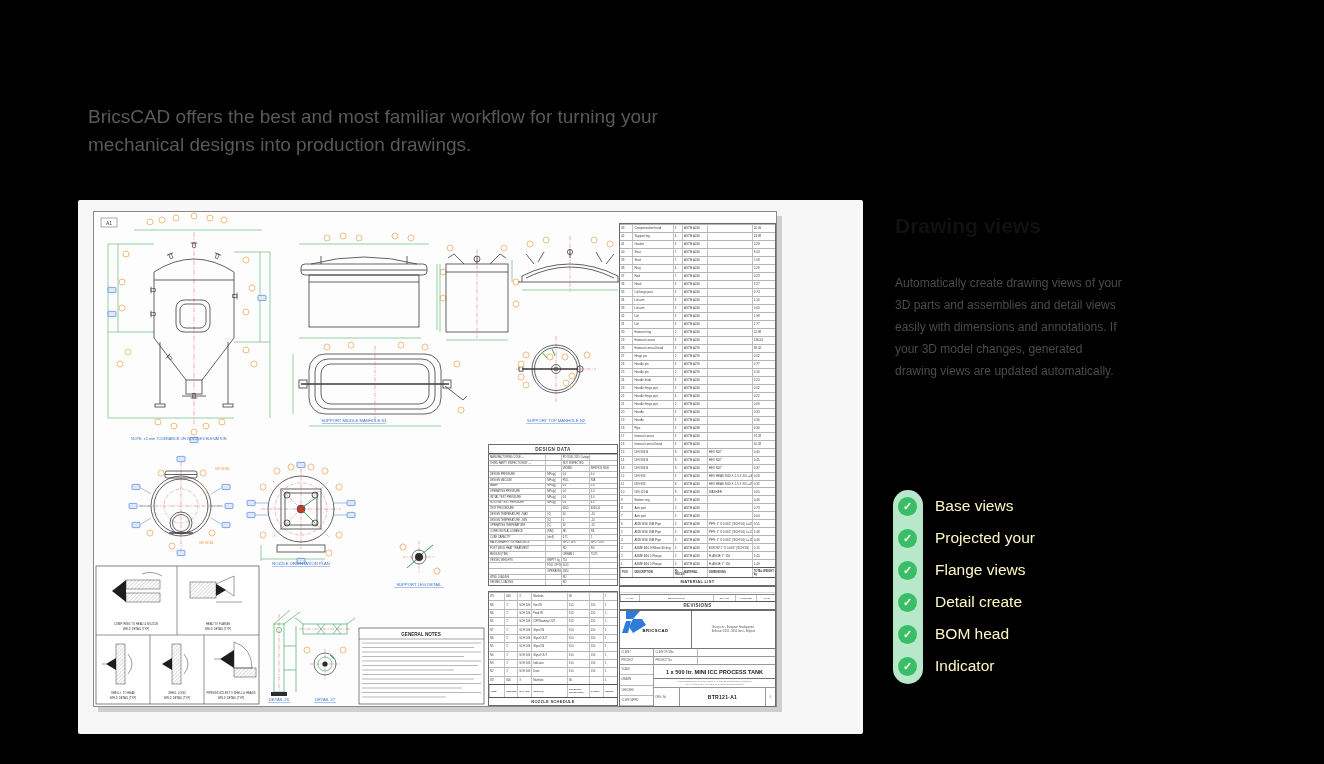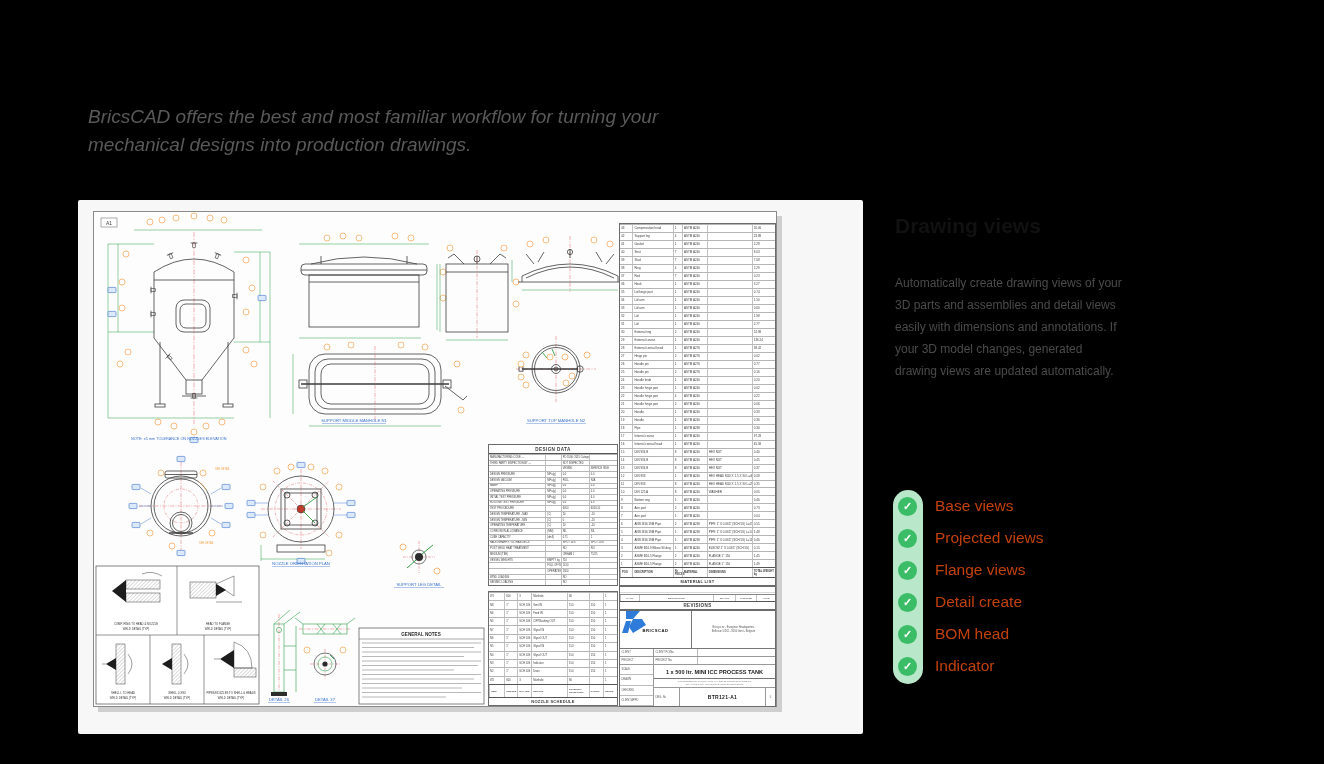--- a/index.html
+++ b/index.html
@@ -1,21 +1,21 @@
 <!DOCTYPE html>
 <html><head>
 <meta charset="utf-8">
 <style>
   * { box-sizing: border-box; margin:0; padding:0; }
   html,body { width:1324px; height:764px; overflow:hidden; }
   body { background:#000; font-family:"Liberation Sans", sans-serif; position:relative; }
 
   
   .hero { position:absolute; left:88px; top:103px; width:640px; color:#595959;
-          font-size:19px; line-height:28px;font-style:italic; }
+          font-size:19px; line-height:28px; }
 
   
   .card { position:absolute; left:78px; top:200px; width:785px; height:534px;
           background:#f7f7f7; border-radius:2px; }
   .sheet { position:absolute; left:15px; top:11px; width:684px; height:496px;
            background:#fdfdfd; border:1px solid #8a8a8a;
            box-shadow:5px 5px 0 0 #cfcfcf; }
   .sheet svg { position:absolute; left:0; top:0; }
 
   
@@ -85,21 +85,21 @@
   
   .feature { position:absolute; left:895px; top:214px; width:230px; }
   .feature h2 { color:#111; font-size:21px; font-weight:bold; margin-bottom:34px; }
   .feature p { color:#4b4b4b; font-size:12px; line-height:22px; }
   .checklist { position:absolute; left:893px; top:490px; }
   .band { position:absolute; left:0; top:0; width:30px; height:194px; background:#b9e7c9; border-radius:15px; }
   .citem { position:relative; display:flex; align-items:center; height:32px; }
   .cmark { position:relative; width:19px; height:19px; margin-left:5px; border-radius:50%;
            background:#3bbd68; color:#fff; display:flex; align-items:center; justify-content:center;
            font-size:11px; font-weight:bold; }
-  .clabel { margin-left:18px; color:#c2410c; font-size:15.5px; white-space:nowrap; }
+  .clabel { margin-left:18px; color:#fef9c3; font-size:15.5px; white-space:nowrap; }
 </style>
 </head>
 <body>
 
 <div class="hero">BricsCAD offers the best and most familiar workflow for turning your mechanical designs into production drawings.</div>
 
 <div class="card">
   <div class="sheet">
 
     <svg width="684" height="496" viewBox="0 0 684 496">
@@ -1291,21 +1291,21 @@
   <div class="band"></div>
   <div>
 
       <div class="citem">
         <div class="cmark">✓</div>
         <div class="clabel">Base views</div>
       </div>
 
       <div class="citem">
         <div class="cmark">✓</div>
-        <div class="clabel">Projected views</div>
+        <div class="clabel">Projected your</div>
       </div>
 
       <div class="citem">
         <div class="cmark">✓</div>
         <div class="clabel">Flange views</div>
       </div>
 
       <div class="citem">
         <div class="cmark">✓</div>
         <div class="clabel">Detail create</div>

